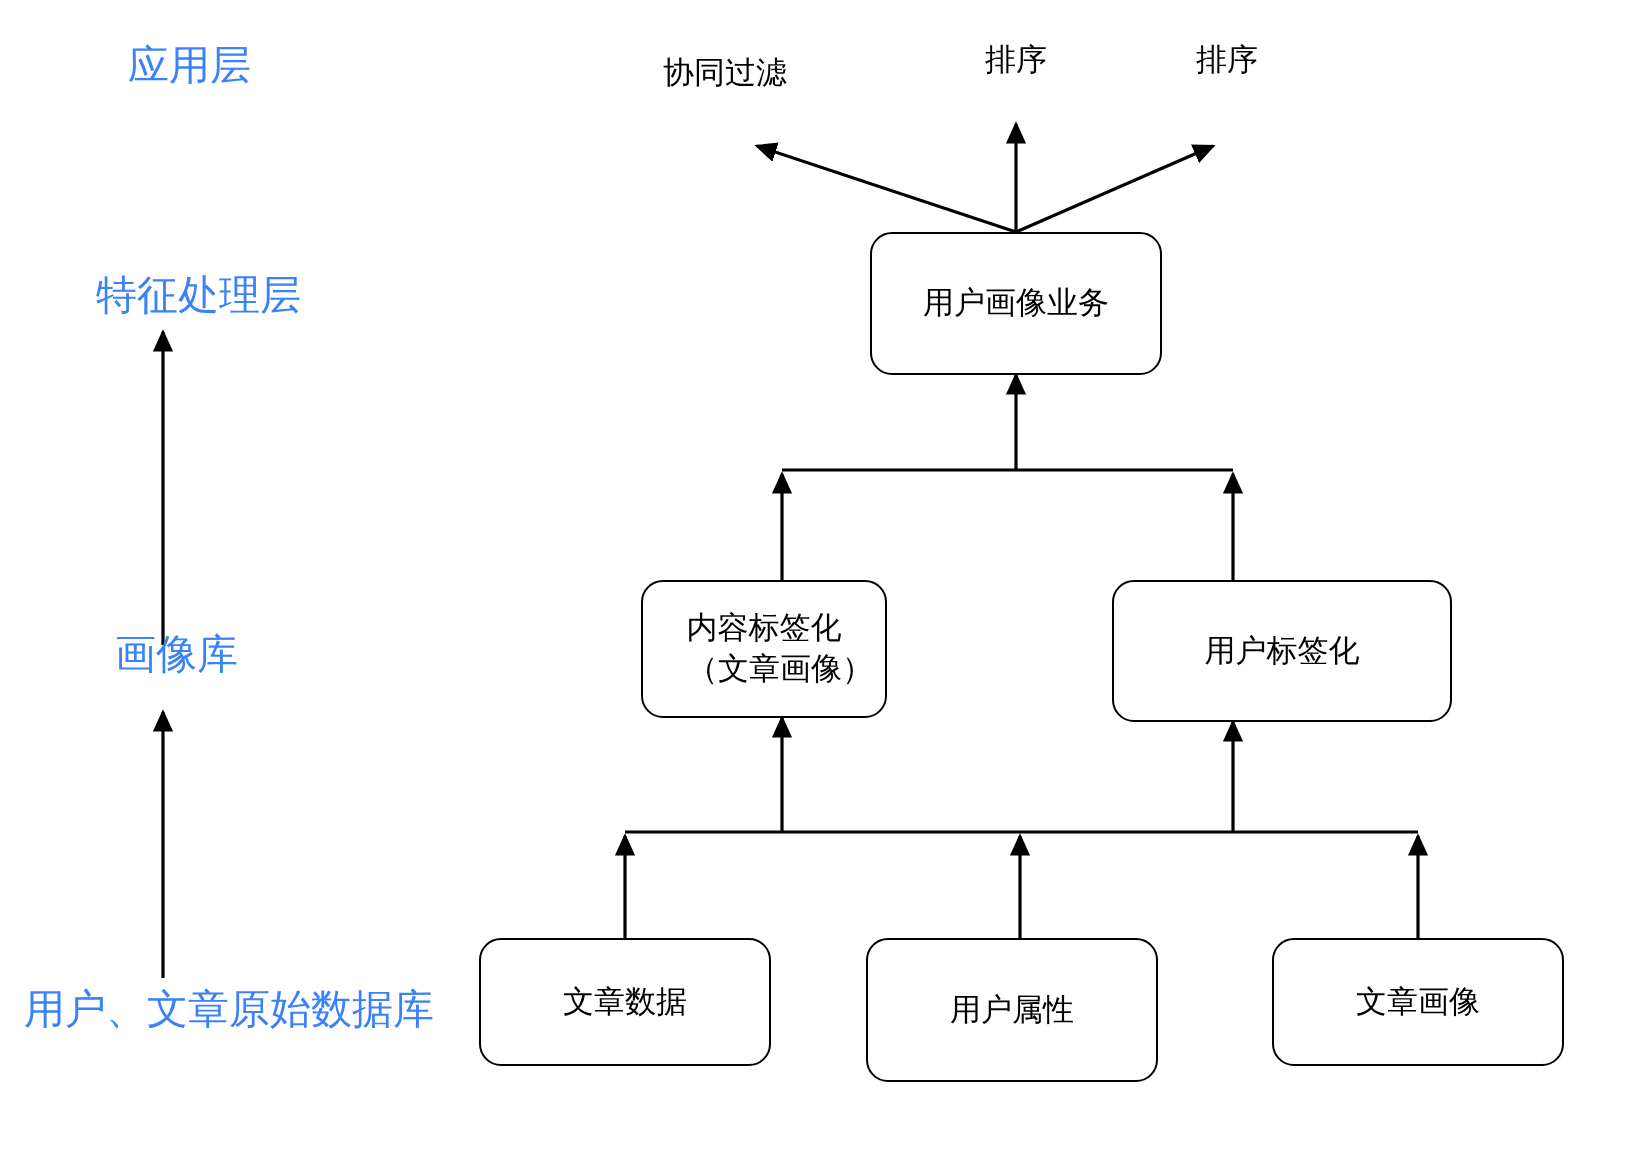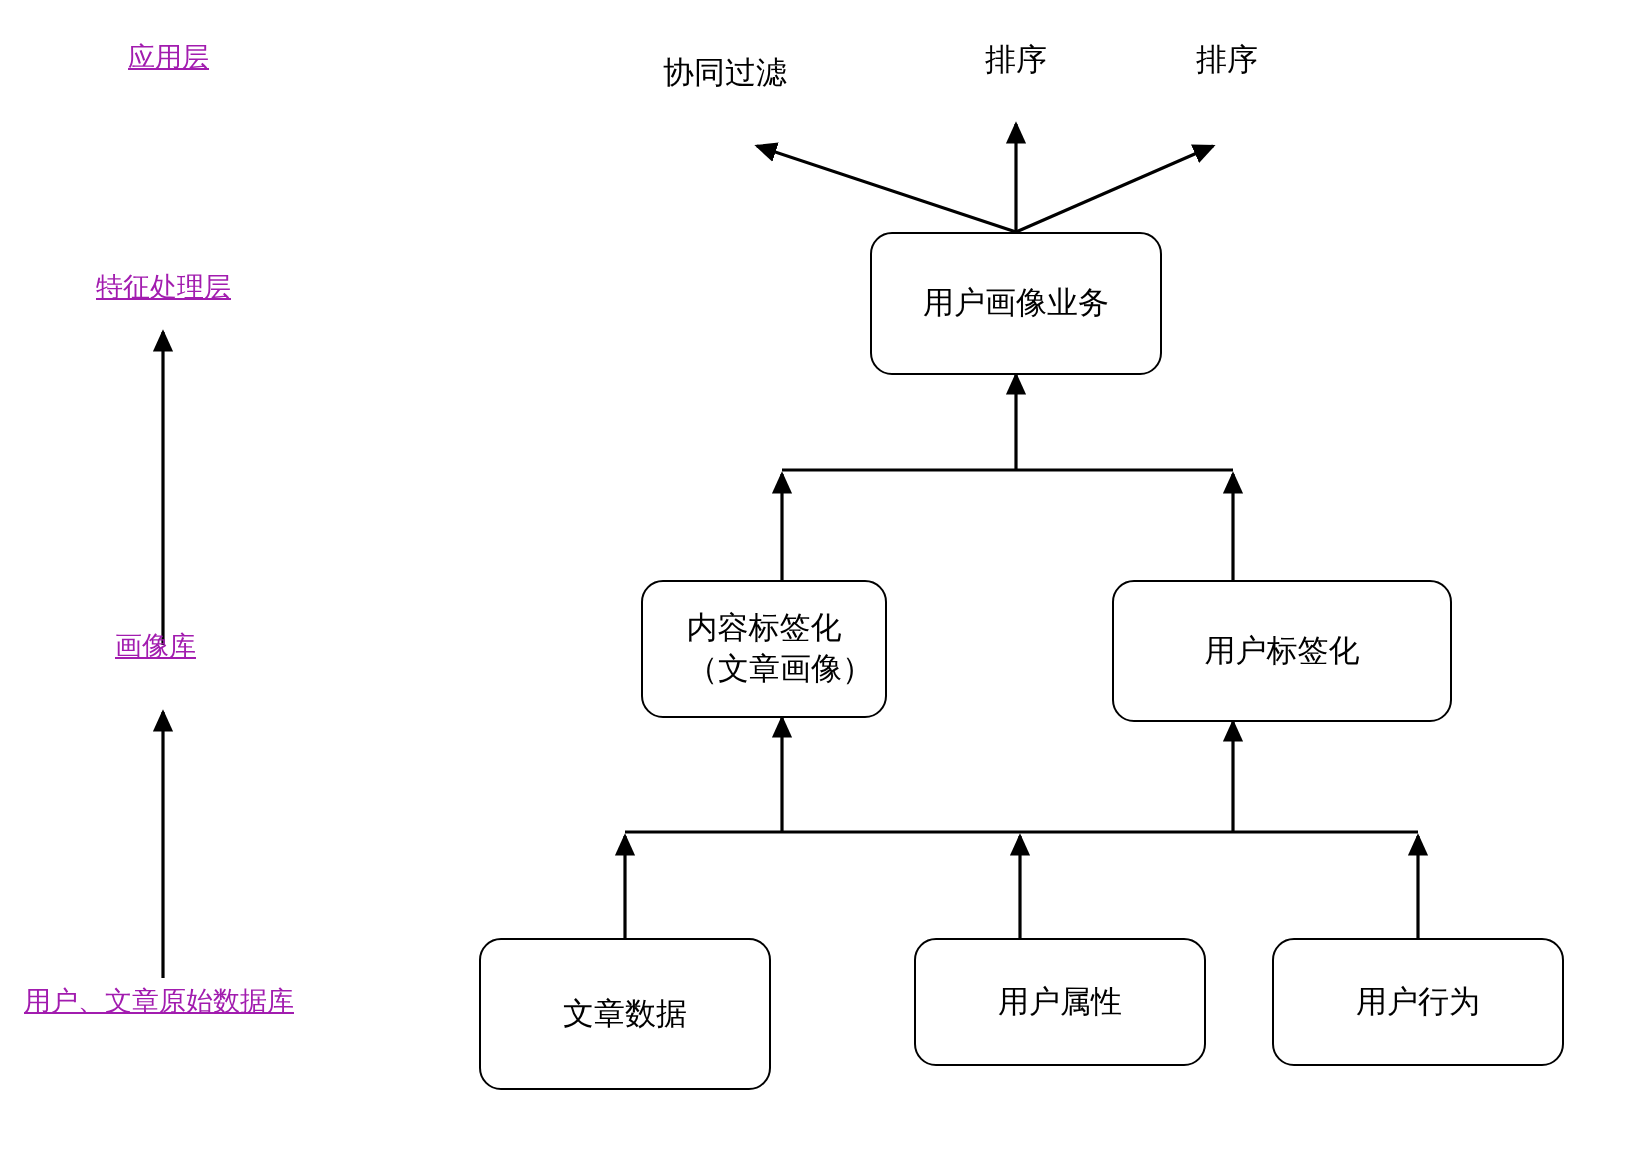--- a/index.html
+++ b/index.html
@@ -36,25 +36,24 @@
     justify-content: center;
     color: #000000;
     font-size: 31px;
     line-height: 1.32;
     text-align: center;
     white-space: pre-line;
   }
   .node .line2 { display: block; margin-left: 32px; }
   .axis-label {
     position: absolute;
-    color: #a21caf;
-    font-size: 27px;
+    color: #3b82f6;
+    font-size: 41px;
     line-height: 1.2;
     white-space: nowrap;
-    text-decoration: underline;
   }
   .top-label {
     position: absolute;
     color: #000000;
     font-size: 31px;
     line-height: 1.2;
     white-space: nowrap;
   }
   .edge-label {
     position: absolute;
@@ -119,25 +118,25 @@
 
   <div class="node" style="left:641px; top:580px; width:246px; height:138px;">
     <span>内容标签化</span>
     <span class="line2">（文章画像）</span>
   </div>
 
   <div class="node" style="left:1112px; top:580px; width:340px; height:142px;">
     <span>用户标签化</span>
   </div>
 
-  <div class="node" style="left:479px; top:938px; width:292px; height:152px;text-align:center;">
+  <div class="node" style="left:479px; top:938px; width:292px; height:128px;text-align:center;">
     <span>文章数据</span>
   </div>
 
-  <div class="node" style="left:914px; top:938px; width:292px; height:128px;">
+  <div class="node" style="left:866px; top:938px; width:292px; height:144px;">
     <span>用户属性</span>
   </div>
 
   <div class="node" style="left:1272px; top:938px; width:292px; height:128px;">
-    <span>用户行为</span>
+    <span>文章画像</span>
   </div>
 
 </div>
 
 </body></html>

